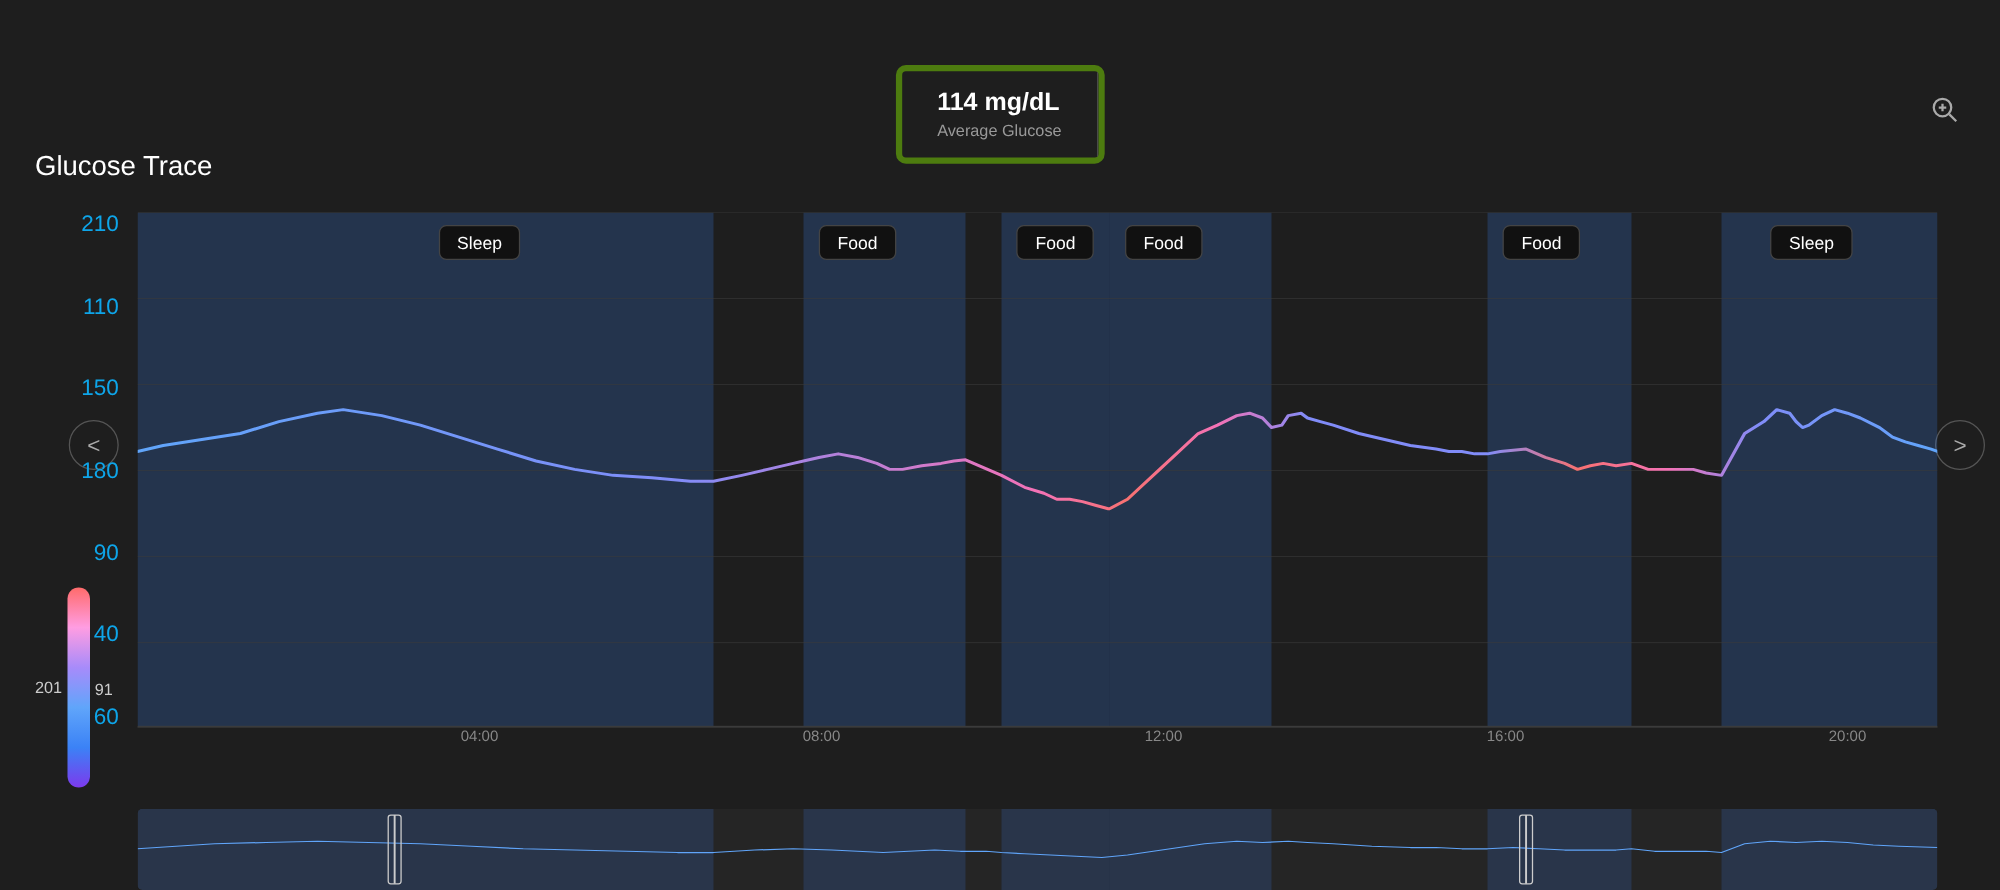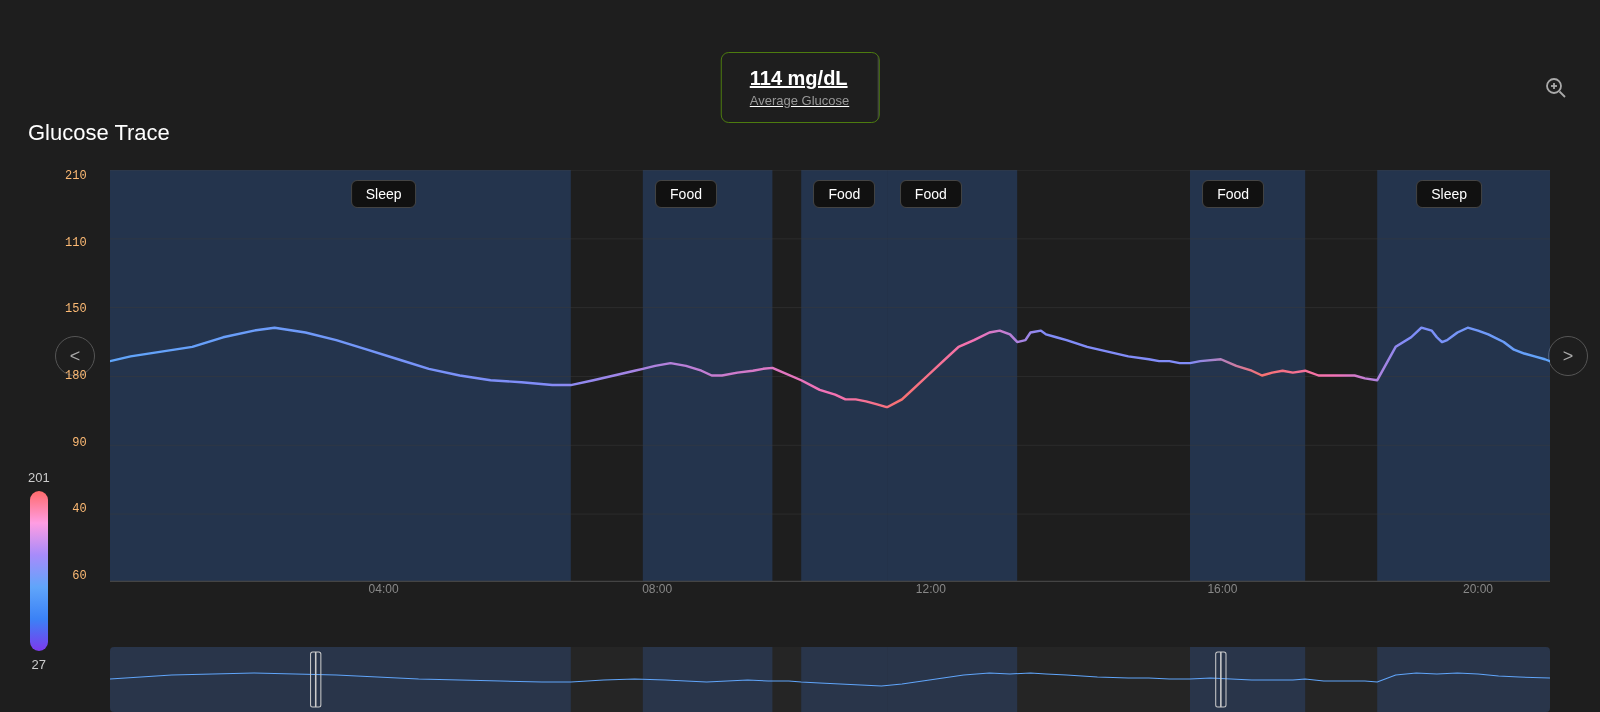--- a/index.html
+++ b/index.html
@@ -21,25 +21,24 @@
       font-weight: 400;
       color: #fff;
       margin-top: 48px;
     }
 
     .stats-box {
       position: absolute;
       top: 52px;
       left: 50%;
       transform: translateX(-50%);
-      border: 1px solid #4d7c0f;
+      border: 5px solid #4d7c0f;
       border-radius: 8px;
       display: flex;
       overflow: hidden;
-      text-decoration: underline;
     }
     .stat-item {
       padding: 14px 28px;
       text-align: left;
     }
     .stat-item:first-child {
       border-right: 1px solid #555;
     }
     .stat-value {
       font-size: 20px;
@@ -87,21 +86,21 @@
       justify-content: center;
     }
     .nav-btn-left { left: 55px; }
     .nav-btn-right { right: 12px; }
 
     .color-scale {
       position: absolute;
       left: 28px;
       top: 470px;
       display: flex;
-      flex-direction: column;
+      flex-direction: row;
       align-items: center;
       gap: 4px;
     }
     .color-scale-bar {
       width: 18px;
       height: 160px;
       border-radius: 9px;
       background: linear-gradient(to bottom, #ff6b6b, #ff9de2, #a78bfa, #60a5fa, #3b82f6, #7c3aed);
     }
     .scale-label-top {
@@ -133,24 +132,23 @@
       position: absolute;
       left: -45px;
       top: 0;
       bottom: 30px;
       display: flex;
       flex-direction: column;
       justify-content: space-between;
       align-items: flex-end;
     }
     .y-label {
-      font-size: 12px;
-      color: #fdba74;
+      font-size: 18px;
+      color: #0ea5e9;
       line-height: 1;
-      font-family: Liberation Mono, monospace;
     }
 
     .x-axis {
       position: absolute;
       bottom: 0;
       left: 0;
       right: 0;
       height: 30px;
       display: flex;
       align-items: flex-start;
@@ -218,21 +216,21 @@
 <button class="nav-btn nav-btn-left">
   <span>&lt;</span>
 </button>
 <button class="nav-btn nav-btn-right">
   <span>&gt;</span>
 </button>
 
 <div class="color-scale">
   <span class="scale-label-top">201</span>
   <div class="color-scale-bar"></div>
-  <span class="scale-label-bottom">27</span>
+  <span class="scale-label-bottom">91</span>
 </div>
 
 <div class="chart-area">
   <div class="chart-container">
 
     <div class="y-axis">
       <span class="y-label">210</span>
       <span class="y-label">110</span>
       <span class="y-label">150</span>
       <span class="y-label">180</span>
@@ -392,21 +390,21 @@
         <div class="annotation-label" style="left:78%;top:10px;">Food</div>
         <div class="annotation-label" style="left:93%;top:10px;">Sleep</div>
       </div>
     </div>
 
     <div class="x-axis">
       <span style="flex:1;text-align:left;padding-left:0;"></span>
       <span class="x-label" style="position:absolute;left:19%;transform:translateX(-50%);">04:00</span>
       <span class="x-label" style="position:absolute;left:38%;transform:translateX(-50%);">08:00</span>
       <span class="x-label" style="position:absolute;left:57%;transform:translateX(-50%);">12:00</span>
-      <span class="x-label" style="position:absolute;left:76%;transform:translateX(-50%);margin-left:18px;">16:00</span>
+      <span class="x-label" style="position:absolute;left:76%;transform:translateX(-50%);">16:00</span>
       <span class="x-label" style="position:absolute;left:95%;transform:translateX(-50%);">20:00</span>
     </div>
   </div>
 </div>
 
 <div class="minimap">
   <svg width="100%" height="100%" viewBox="0 0 1400 65" preserveAspectRatio="none" xmlns="http://www.w3.org/2000/svg">
     <rect x="0" y="0" width="1400" height="65" fill="#252525"></rect>
 
     <rect x="0" y="0" width="448" height="65" fill="rgba(59,130,246,0.18)"></rect>

